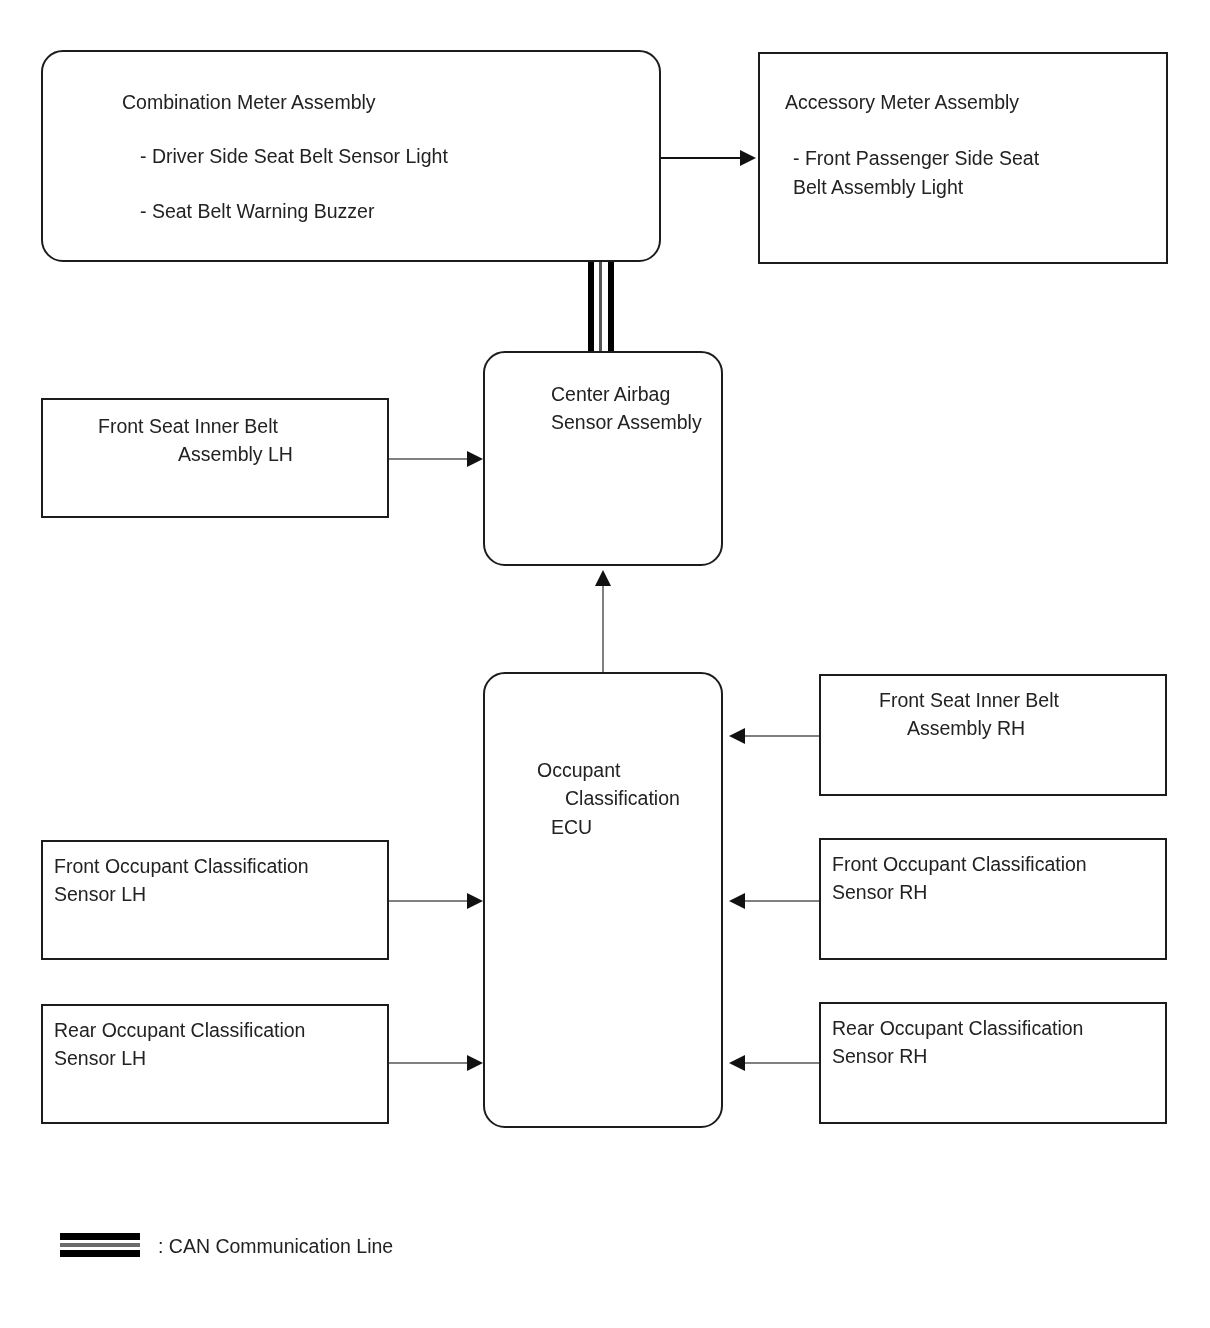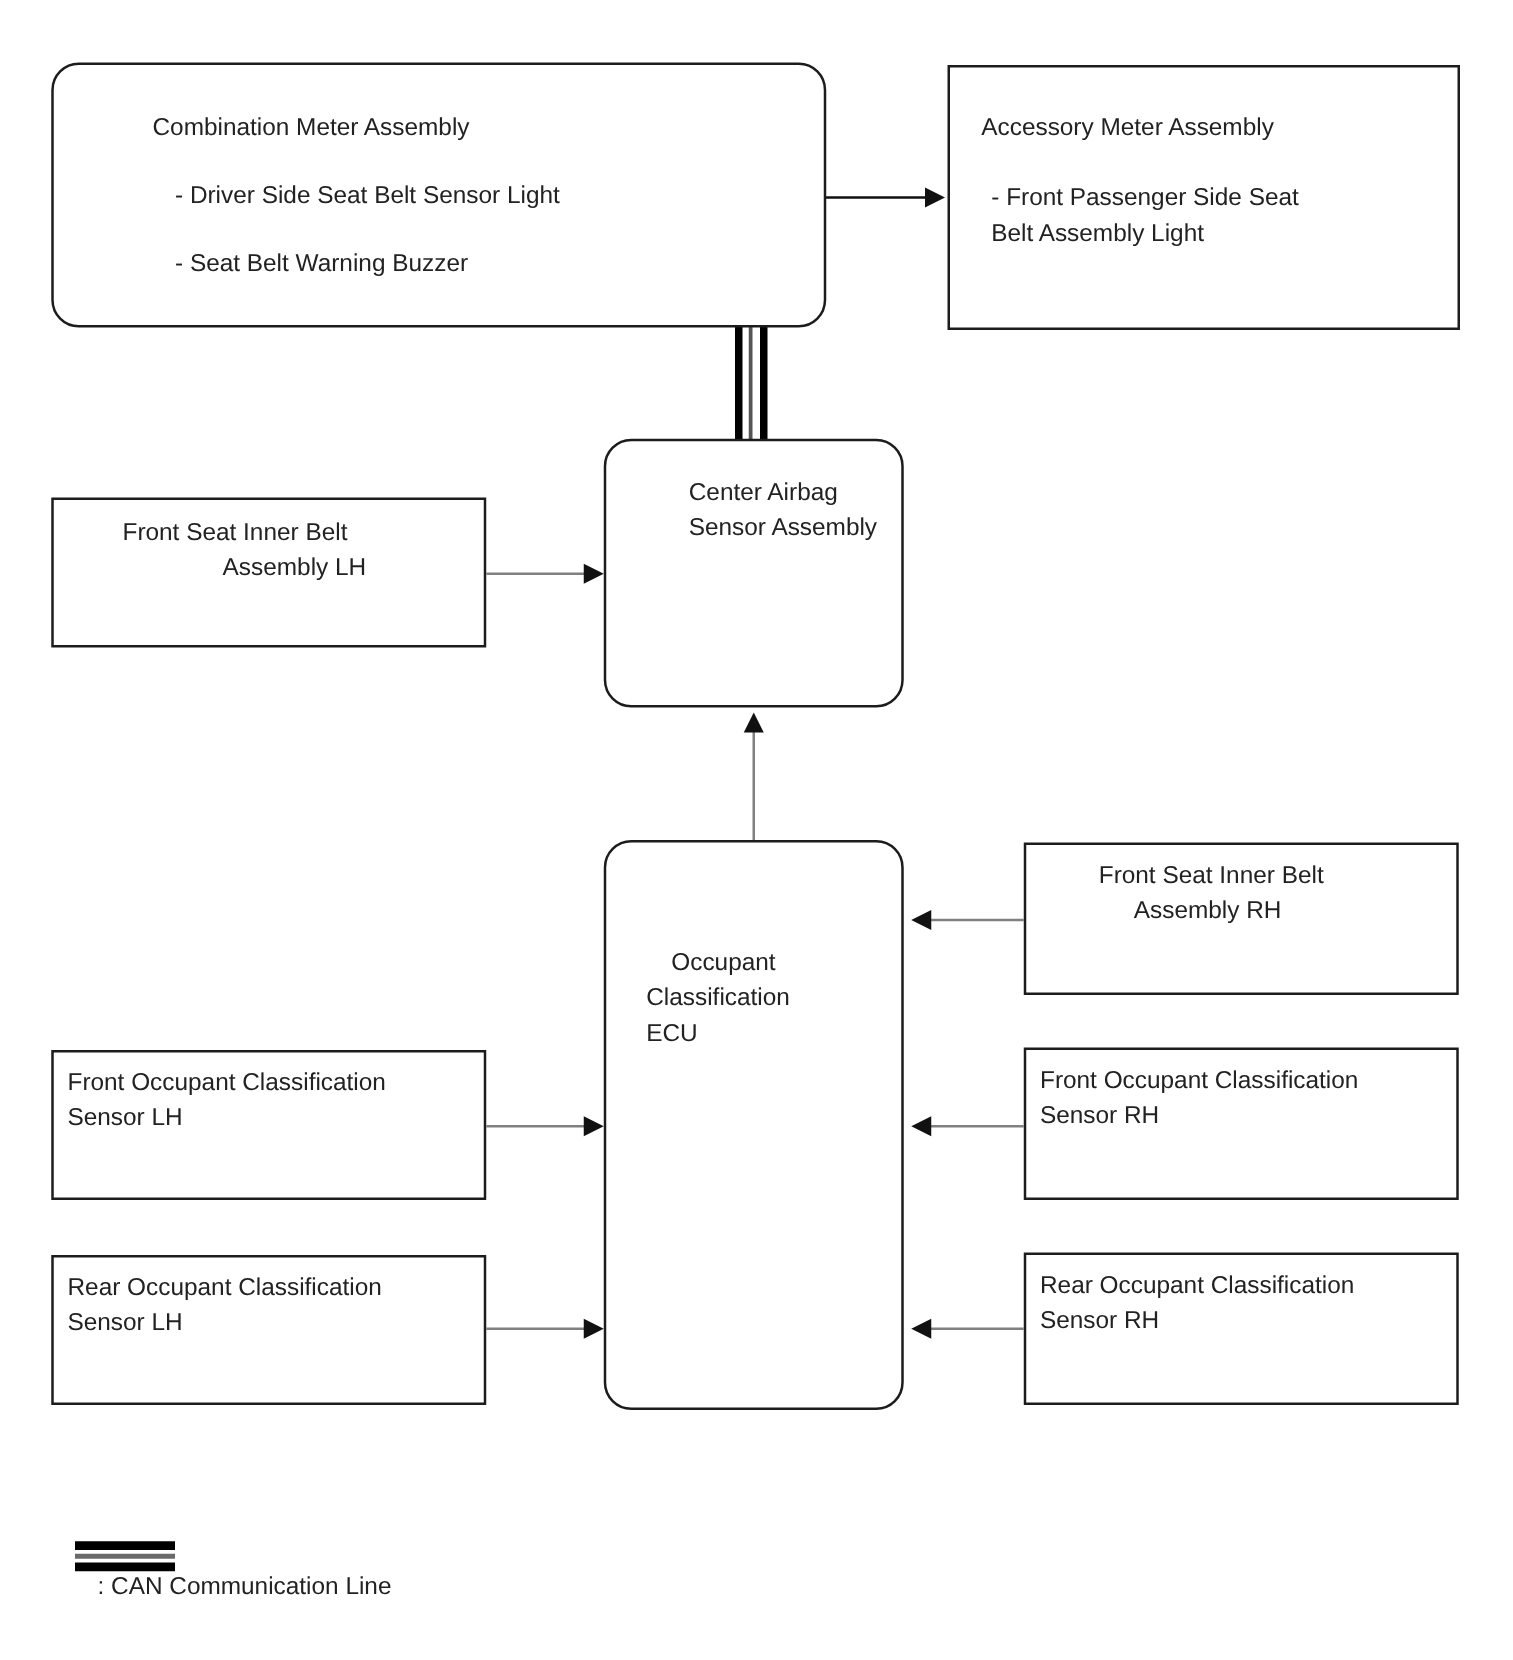--- a/index.html
+++ b/index.html
@@ -96,22 +96,21 @@
     top: 0;
     bottom: 0;
     width: 3px;
     background: #555555;
   }
 
   
   .legend {
     position: absolute;
     display: flex;
-    align-items: flex-start;
-    flex-direction: column;
+    align-items: flex-end;
   }
   .legend-symbol {
     position: relative;
     width: 80px;
     height: 26px;
     flex: 0 0 auto;
   }
   .legend-symbol .lbar {
     position: absolute;
     left: 0;
@@ -190,22 +189,22 @@
   <div class="node rounded" style="left:483px; top:351px; width:240px; height:215px;">
     <div class="inner" style="top:27px;margin-left:48px;">
       <span class="line" style="padding-left:18px;">Center Airbag</span>
       <span class="line" style="padding-left:18px;">Sensor Assembly</span>
     </div>
   </div>
 
   <div class="node rounded" style="left:483px; top:672px; width:240px; height:456px;">
     <div class="inner" style="top:82px;">
       <span class="line" style="padding-left:52px;">Occupant</span>
-      <span class="line" style="padding-left:32px;">Classification</span>
-      <span class="line" style="padding-left:32px;">ECU</span>
+      <span class="line" style="padding-left:80px;">Classification</span>
+      <span class="line" style="padding-left:66px;">ECU</span>
     </div>
   </div>
 
   <div class="node" style="left:41px; top:398px; width:348px; height:120px;">
     <div class="inner" style="top:12px;">
       <span class="line" style="padding-left:55px;">Front Seat Inner Belt</span>
       <span class="line" style="padding-left:41px;text-align:center;">Assembly LH</span>
     </div>
   </div>
 

